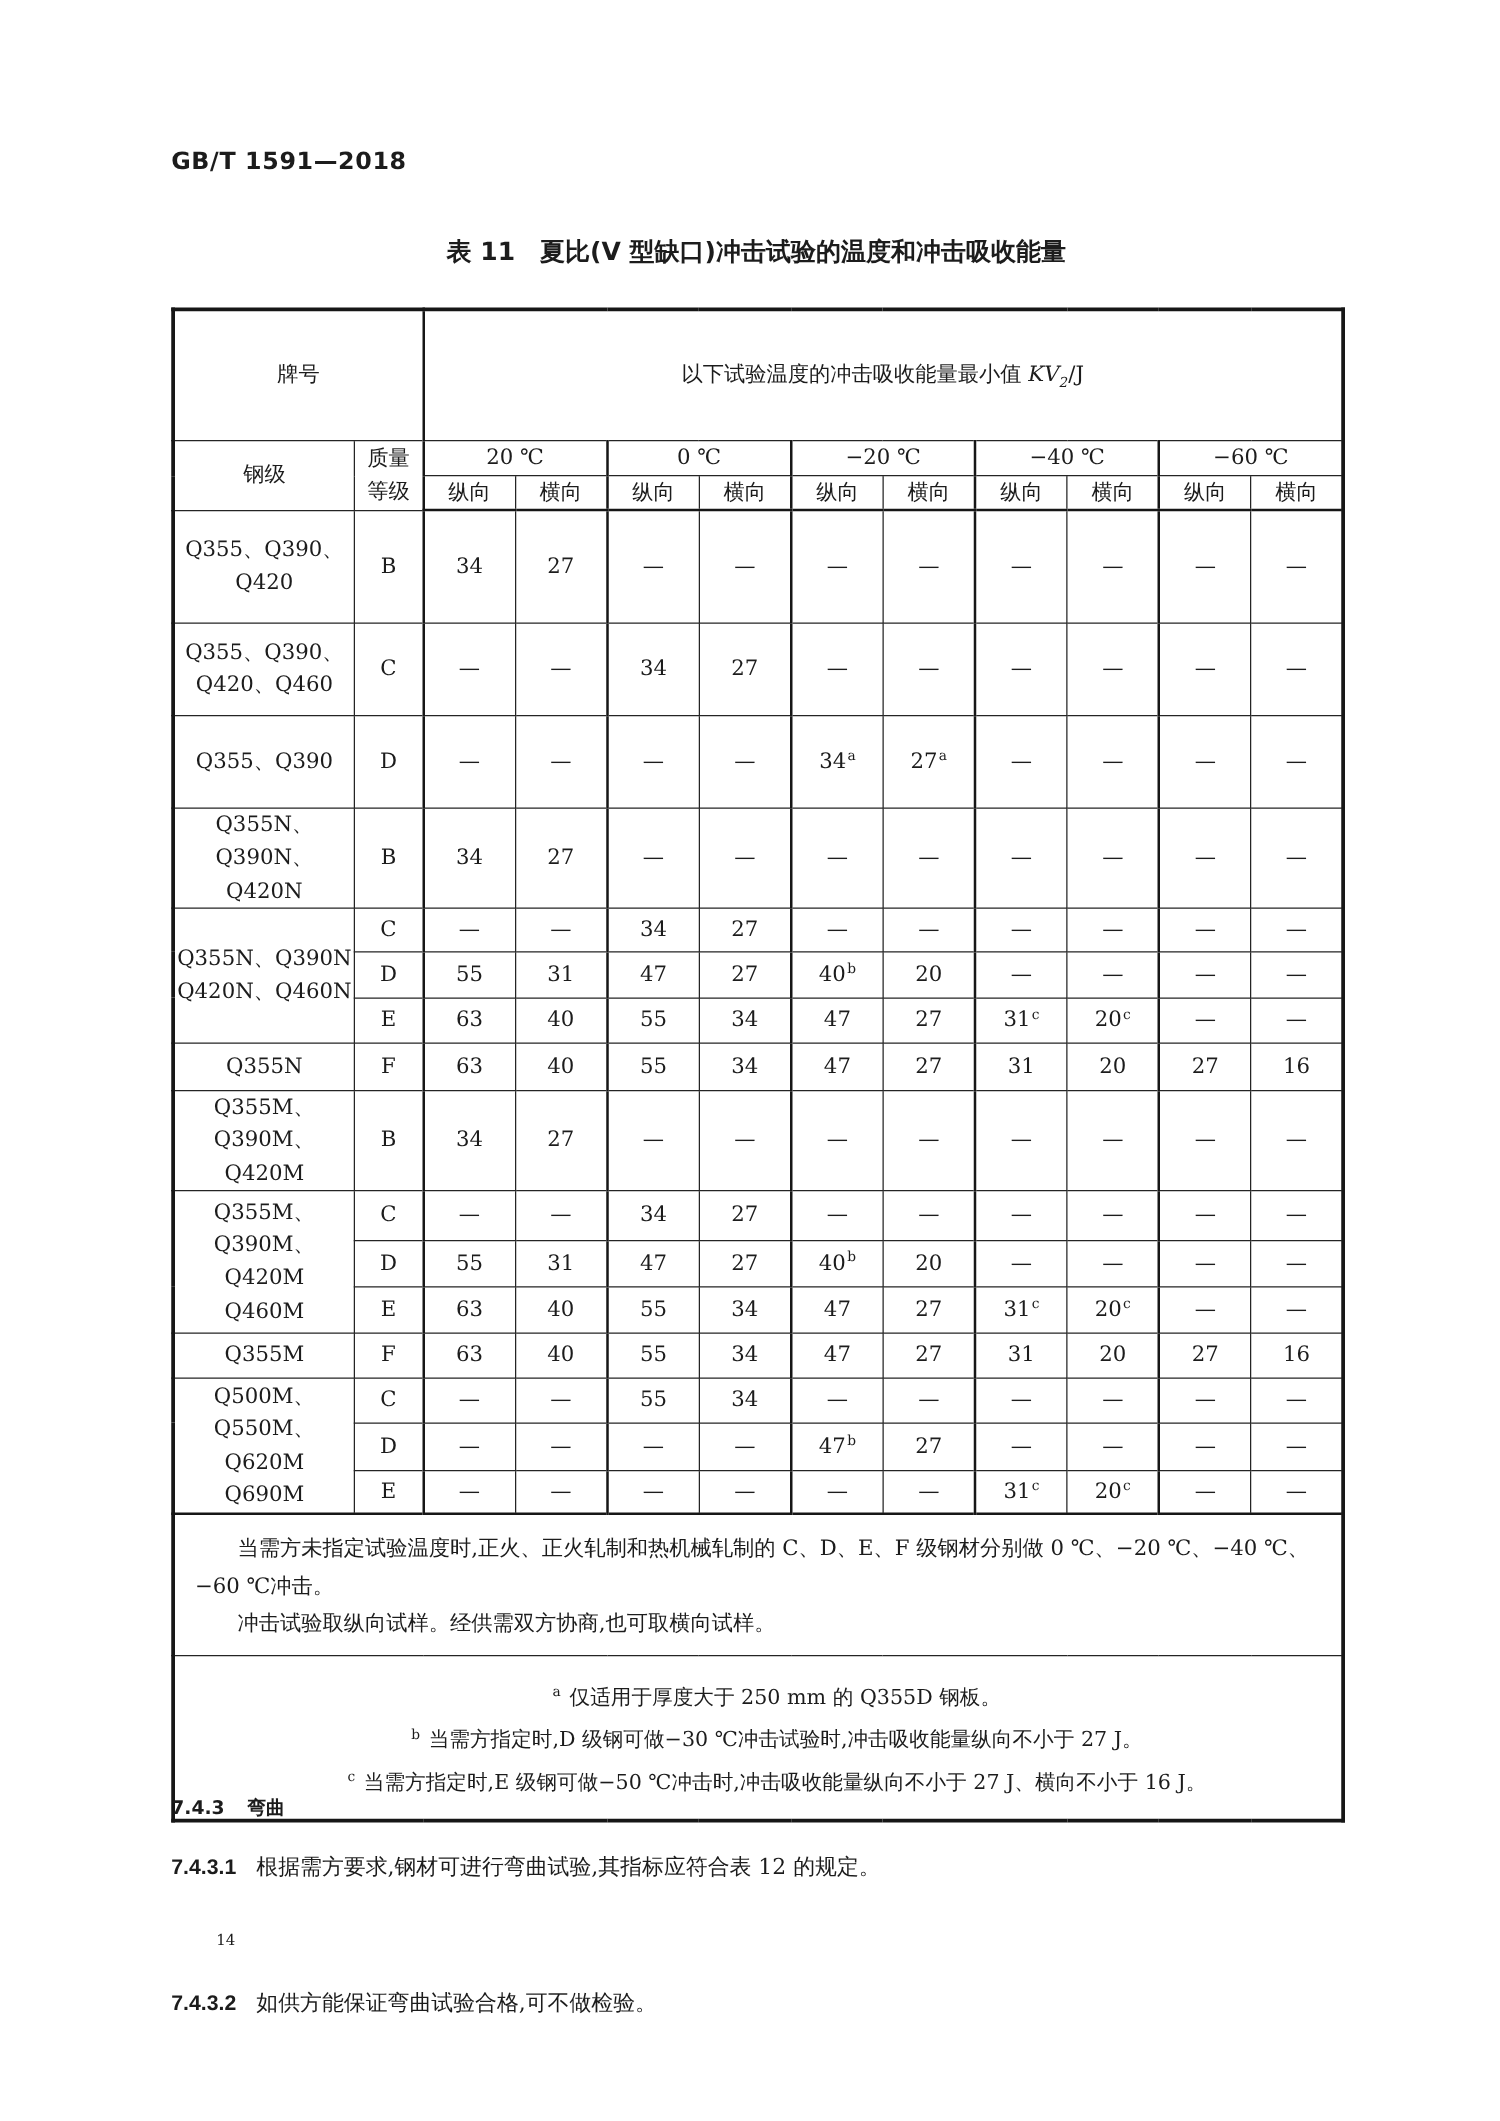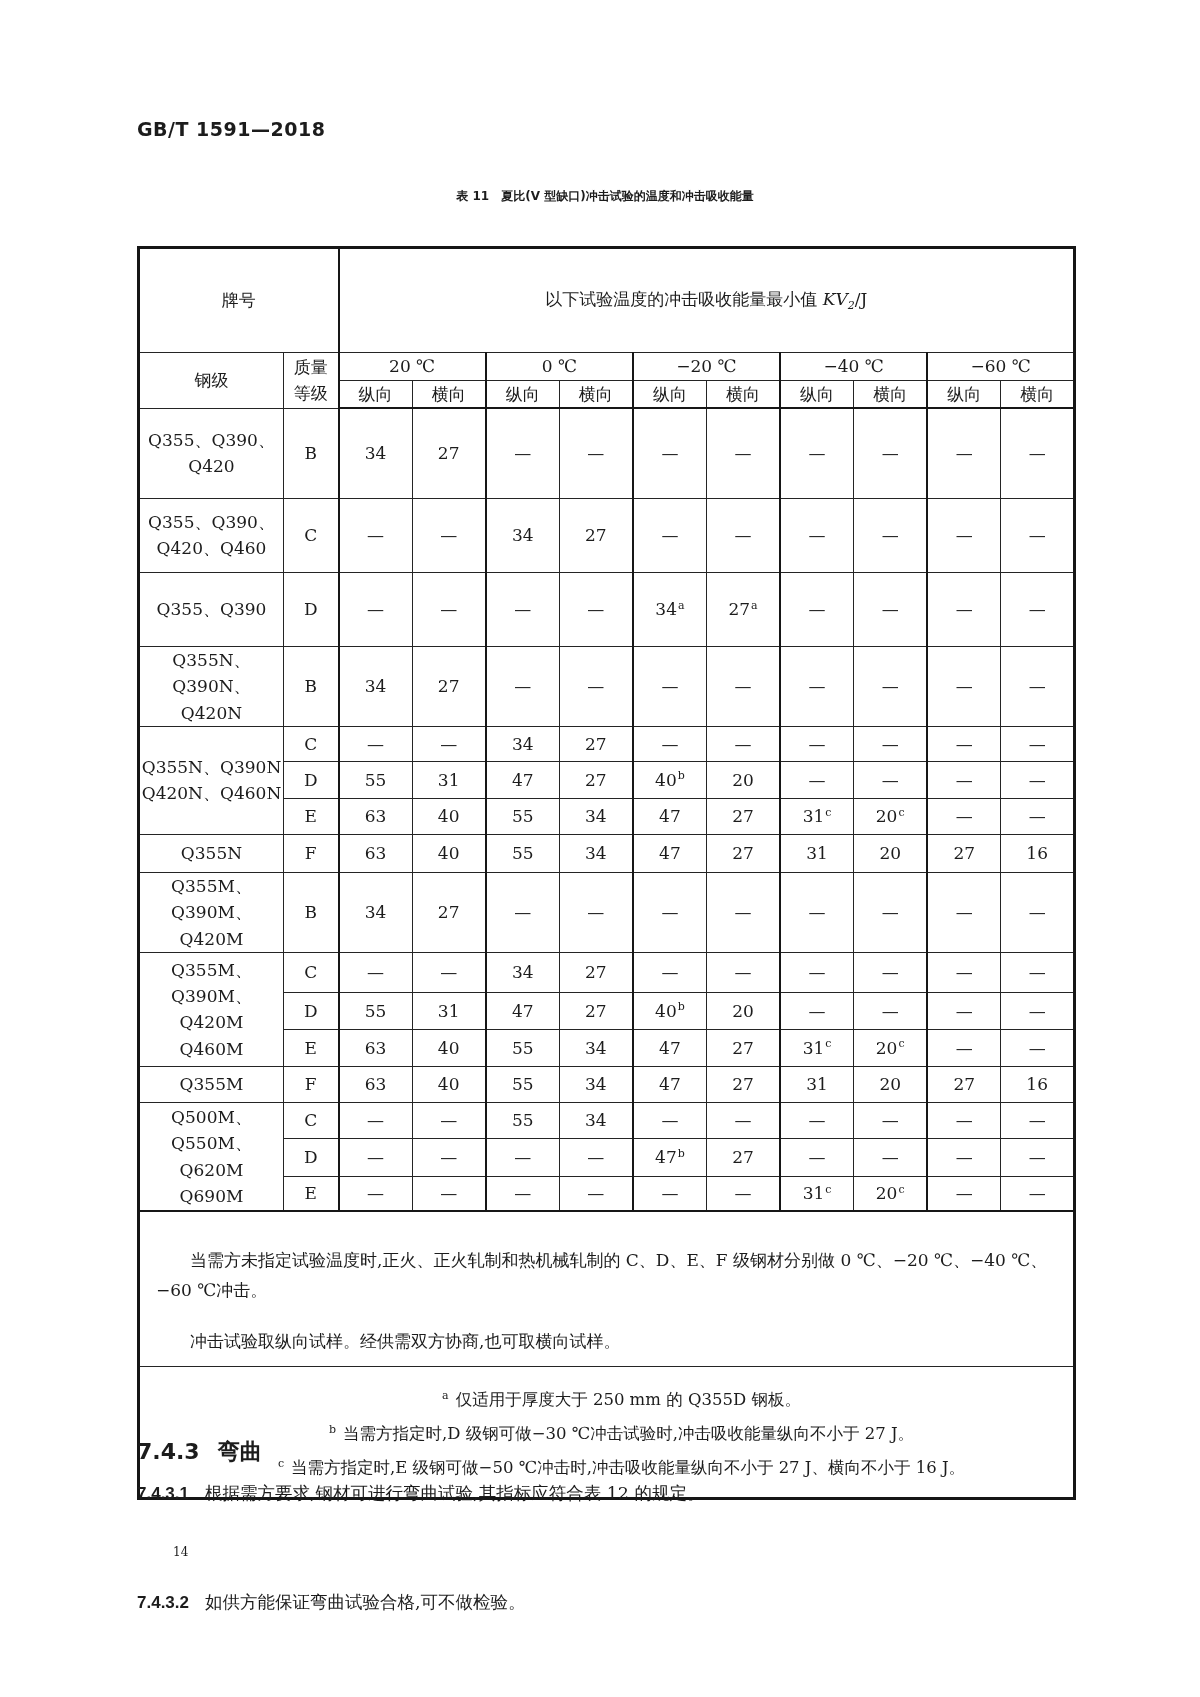--- a/index.html
+++ b/index.html
@@ -2,45 +2,45 @@
 <html><head>
 <meta charset="utf-8">
 <style>
   * { margin:0; padding:0; box-sizing:border-box; }
   html,body { background:#ffffff; }
   .page { position:relative; width:1200px; height:1697px; background:#fff;
           font-family:"DejaVu Serif","Liberation Serif",serif; color:#1c1c1c; overflow:hidden; }
   .doc-header { position:absolute; left:137px; top:118px;
           font-family:"DejaVu Sans","Liberation Sans",sans-serif; font-weight:700; font-size:19px; letter-spacing:.5px; }
   .table-title { position:absolute; left:137px; top:188px; width:936px; text-align:center;
-          font-family:"DejaVu Sans","Liberation Sans",sans-serif; font-weight:700; font-size:12px; }
+          font-family:"DejaVu Sans","Liberation Sans",sans-serif; font-weight:700; font-size:20px; }
   table.std { position:absolute; left:137px; top:246px; width:936px; border-collapse:collapse;
           table-layout:fixed; border:3px solid #161616; }
   table.std th, table.std td { border:1px solid #242424; text-align:center; vertical-align:middle;
           font-weight:normal; font-size:17px; padding:0; line-height:1.55; }
   th.h-brand { height:105px; font-size:17px; }
   tr.h-temp th { height:28px; }
   tr.h-dir th { height:27px; border-bottom:2.5px solid #161616; }
   th.h-kv i { font-style:italic; font-family:"DejaVu Serif","Liberation Serif",serif; }
   th.h-kv sub { font-size:11px; }
   .bl2 { border-left:2px solid #161616 !important; }
   td.lbl { line-height:33px; font-size:16.5px; }
   td.grade { font-size:17px; }
   td.v sup, .fn-line sup { font-size:11px; vertical-align:super; line-height:0; }
   td.v sup { margin-left:1px; }
   tr.grp > th, tr.grp > td { border-top:1.6px solid #161616; }
   tr.notes-row td { border-top:2px solid #161616; text-align:left; padding:12px 16px 10px 16px;
           font-size:17px; line-height:30px; height:90px; }
   .note-line { text-indent:0; }
-  .note-line.indent { text-indent:2em;margin-top:21px; }
+  .note-line.indent { text-indent:2em; }
   tr.foot-row td { border-top:1.6px solid #161616; text-align:center; padding:16px 16px 12px 46px;
           font-size:16.5px; line-height:34px; height:106px; vertical-align:top; }
   .fn-line sup { margin-right:7px; }
   .sec-h { position:absolute; left:137px; top:1437px;
-          font-family:"DejaVu Sans","Liberation Sans",sans-serif; font-weight:700; font-size:22px; }
+          font-family:"DejaVu Sans","Liberation Sans",sans-serif; font-weight:700; font-size:15px; }
   .sec-h .num { margin-right:18px; }
   .sec-p { position:absolute; left:137px; font-size:17.5px; }
   .sec-p .num { font-family:Liberation Sans, sans-serif; font-weight:700; font-size:17px; margin-right:16px; }
   .sec-p1 { top:1481px; }
   .sec-p2 { top:1590px; }
   .page-num { position:absolute; left:173px; top:1545px; font-size:12px; }
 </style>
 </head>
 <body>
 

